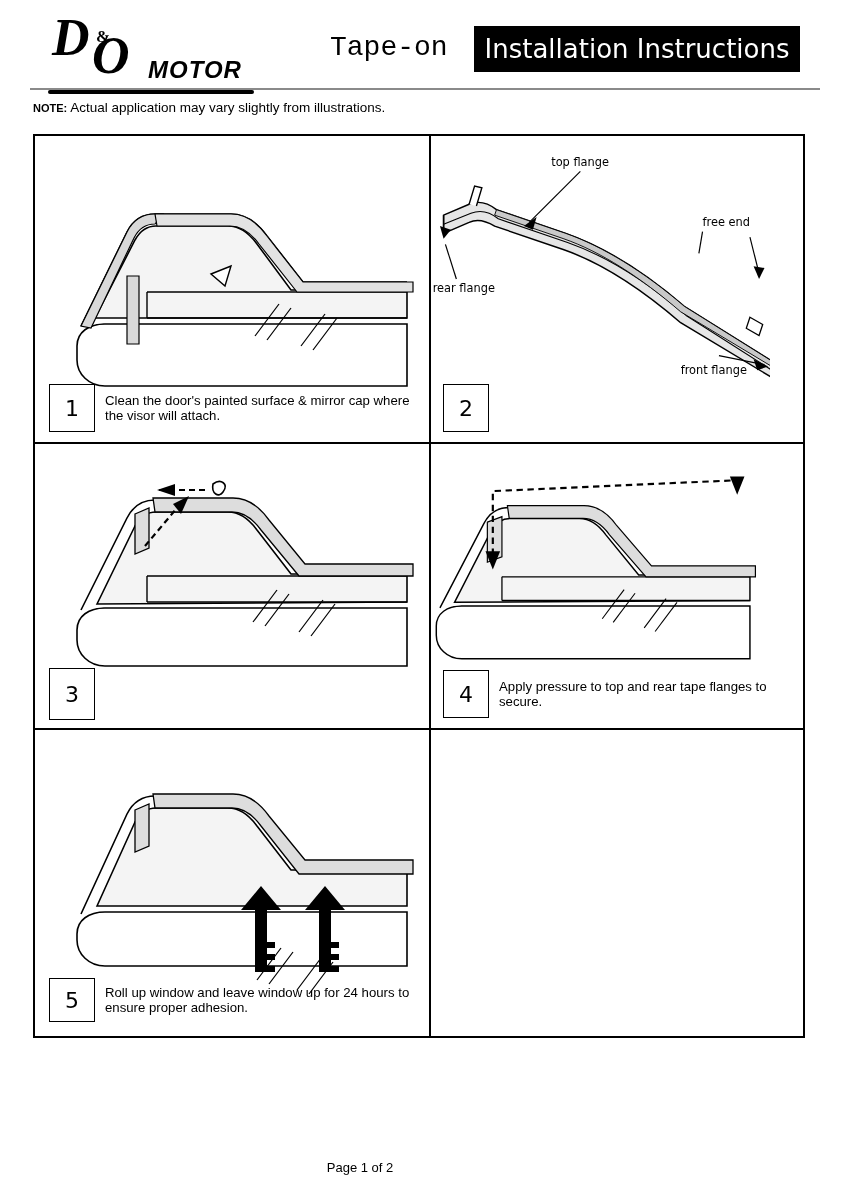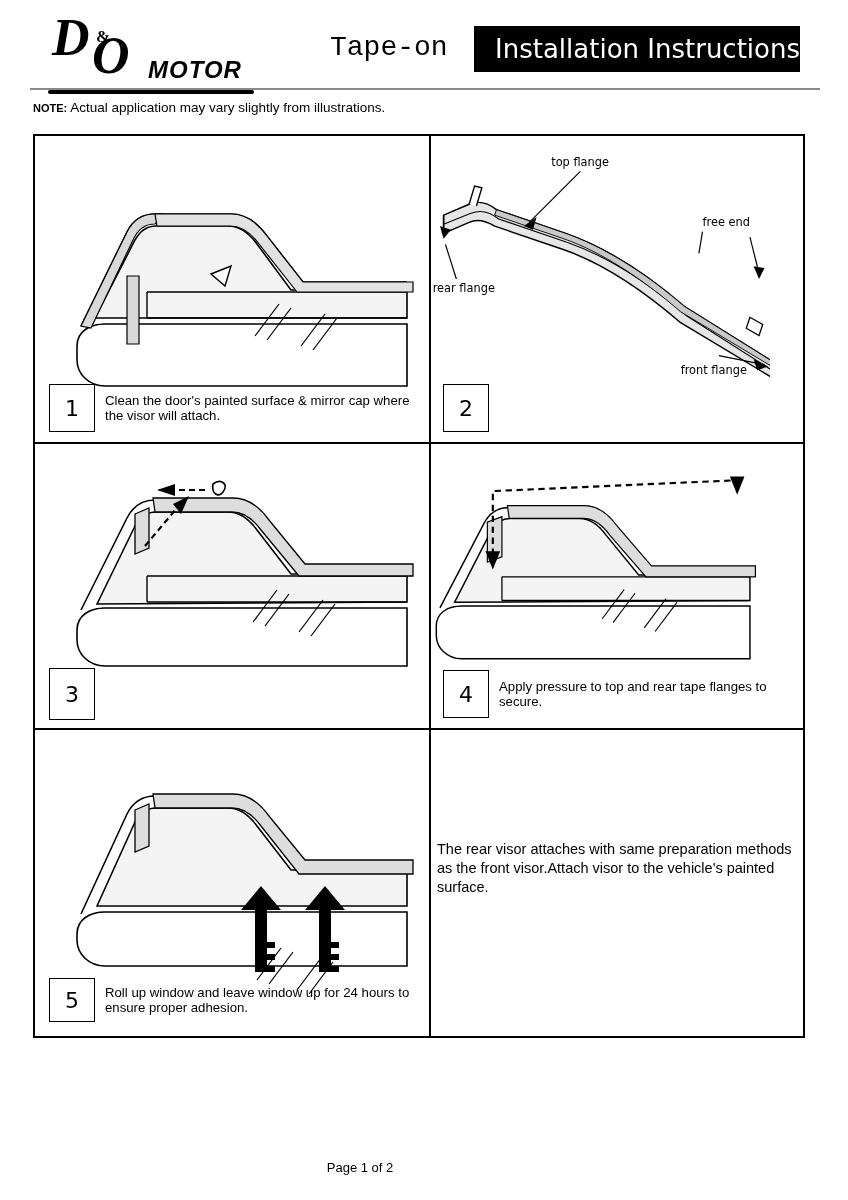--- a/index.html
+++ b/index.html
@@ -87,21 +87,21 @@
   .header-banner {
     position: absolute;
     left: 474px;
     top: 26px;
     width: 326px;
     height: 46px;
     background: #000000;
     color: #ffffff;
     display: flex;
     align-items: center;
-    justify-content: flex-end;
+    justify-content: center;
   }
   .header-banner span {
     font-size: 26px;
     font-family: "DejaVu Sans", sans-serif;
     letter-spacing: 0px;
   }
   .header-rule {
     position: absolute;
     left: 30px;
     top: 88px;
@@ -413,19 +413,16 @@
         <line x1="262" y1="262" x2="286" y2="230"></line>
         <line x1="274" y1="266" x2="298" y2="234"></line>
       </g>
     </svg>
     <div class="caption cap5">
       <div class="step-num">5</div>
       <div class="step-text">Roll up window and leave window up for 24 hours to ensure proper adhesion.</div>
     </div>
   </div>
 
-  <div class="cell r3 c2">
-    <div class="note-block">The rear visor attaches with same preparation methods as the front visor.Attach visor to the vehicle's painted surface.</div>
-  </div>
 
 </div>
 
 <div class="pagefoot">Page 1 of 2</div>
 
 </body></html>

